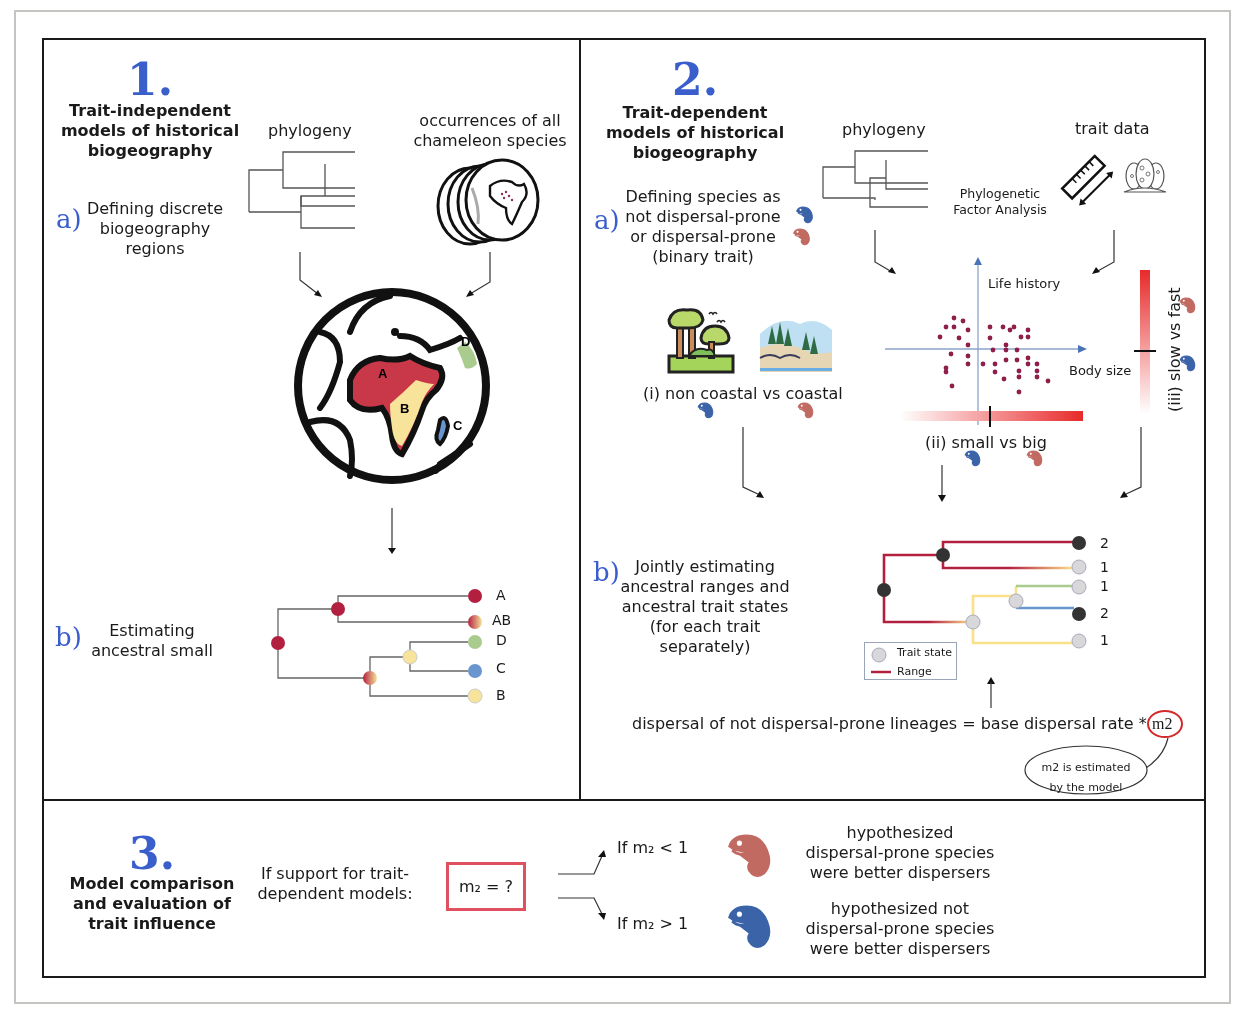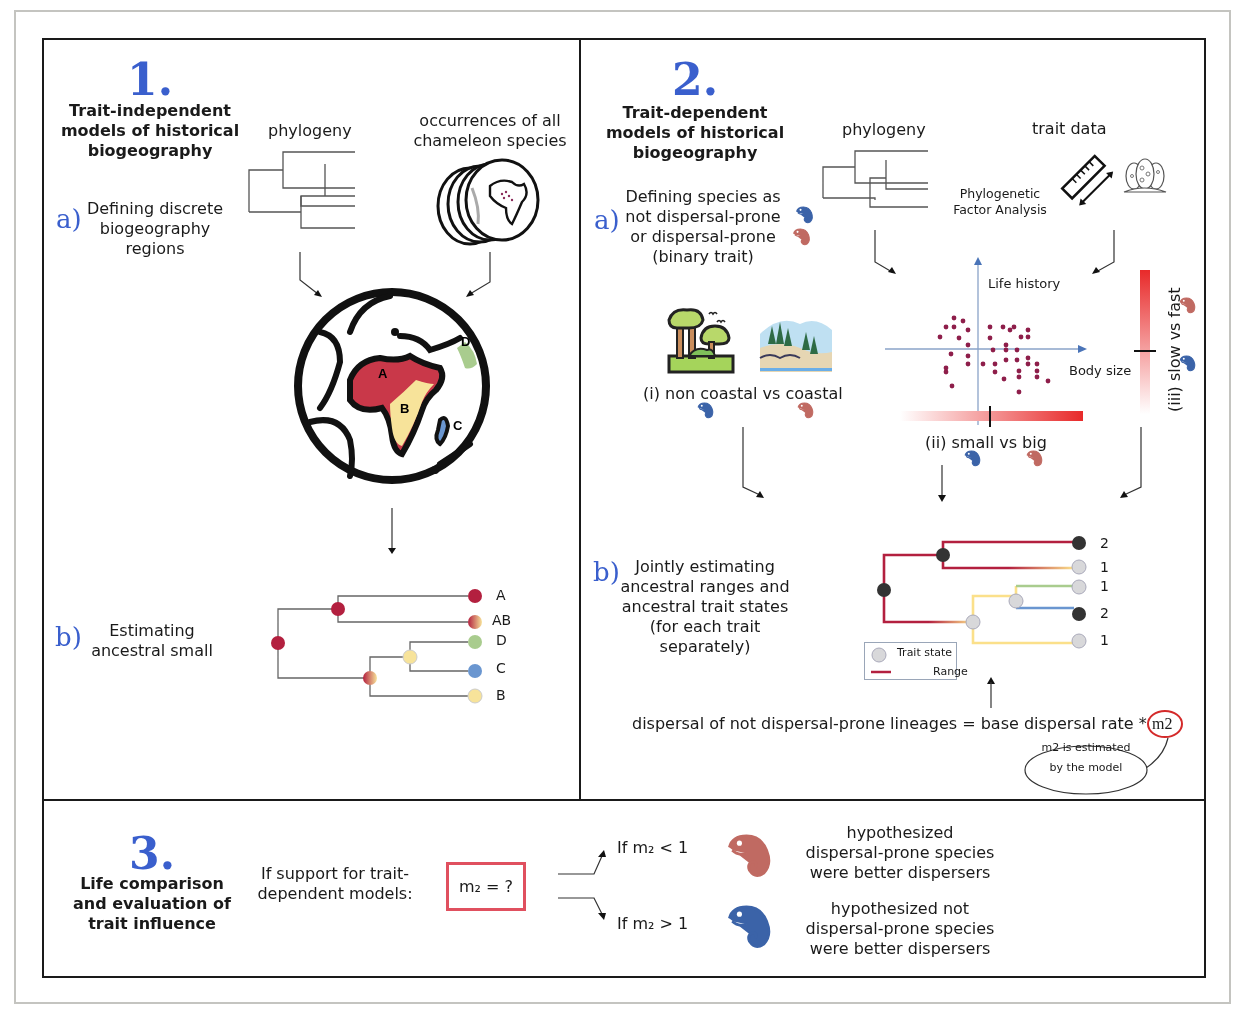--- a/index.html
+++ b/index.html
@@ -142,21 +142,21 @@
 </div>
 
 <div>
   <div class="t num c" style="left:655px;top:58px;width:80px;">2.</div>
   <div class="t head" style="left:595px;top:103px;width:200px;">
     <div>Trait-dependent</div>
     <div>models of historical</div>
     <div>biogeography</div>
   </div>
   <div class="t lbl" style="left:842px;top:120px;">phylogeny</div>
-  <div class="t lbl" style="left:1032px;top:119px;">trait data</div>
+  <div class="t lbl" style="left:1075px;top:119px;">trait data</div>
 
   <svg style="left:820px;top:148px;" width="112" height="62">
     <g stroke="#555" stroke-width="1.3" fill="none">
       <path d="M3,50 V19 H35 V3 H108 M35,19 V35 H108"></path>
       <path d="M3,50 H55 V52 M3,50 H50 V59 H108 M50,50 V30 H66 V12 M66,30 V41 H108"></path>
     </g>
   </svg>
   <div class="t small c" style="left:945px;top:186px;width:110px;">
     <div>Phylogenetic</div>
     <div>Factor Analysis</div>
@@ -394,45 +394,45 @@
   <div class="t small" style="left:1100px;top:632px;font-size:14px;">1</div>
 
   <div style="position:absolute;left:864px;top:642px;width:93px;height:38px;border:1.5px solid #9aa6b8;box-sizing:border-box;">
     <svg style="left:6px;top:4px;" width="16" height="16">
         <circle cx="8" cy="8" r="7" fill="#d8d8da" stroke="#aab"></circle>
       </svg>
     <div class="t small" style="left:32px;top:2px;font-size:11px;">Trait state</div>
     <svg style="left:6px;top:27px;" width="20" height="4">
         <line x1="0" y1="2" x2="20" y2="2" stroke="#b3203f" stroke-width="2.5"></line>
       </svg>
-    <div class="t small" style="left:32px;top:21px;font-size:11px;margin-left:36px;">Range</div>
+    <div class="t small" style="left:32px;top:21px;font-size:11px;">Range</div>
   </div>
 
   <svg style="left:985px;top:676px;" width="12" height="34">
     <polygon points="2,8 10,8 6,1" fill="#111"></polygon>
       <line x1="6" y1="6" x2="6" y2="32" stroke="#333" stroke-width="1.2"></line>
   </svg>
 
   <div class="t lbl" style="left:632px;top:714px;">dispersal of not dispersal-prone lineages = base dispersal rate *</div>
   <div class="t lbl" style="left:1152px;top:714px;font-family:Liberation Serif, serif;">m2</div>
   <svg style="left:1020px;top:708px;" width="170" height="92">
     <ellipse cx="145" cy="16" rx="17" ry="13" fill="none" stroke="#d42a2a" stroke-width="2"></ellipse>
     <path d="M148,30 q-4,18 -22,30" fill="none" stroke="#333" stroke-width="1.2"></path>
     <ellipse cx="66" cy="62" rx="61" ry="24" fill="#fff" stroke="#333" stroke-width="1.2"></ellipse>
   </svg>
-  <div class="t small c" style="left:1030px;top:738px;width:112px;font-size:11px;line-height:20px;">
+  <div class="t small c" style="left:1030px;top:758px;width:112px;font-size:11px;line-height:20px;">
     <div>m2 is estimated</div>
     <div>by the model</div>
   </div>
 </div>
 
 <div>
   <div class="t num c" style="left:112px;top:832px;width:80px;">3.</div>
   <div class="t head" style="left:52px;top:874px;width:200px;">
-    <div>Life comparison</div>
+    <div>Model comparison</div>
     <div>and evaluation of</div>
     <div>trait influence</div>
   </div>
   <div class="t lbl c" style="left:250px;top:864px;width:170px;">
     <div>If support for trait-</div>
     <div>dependent models:</div>
   </div>
   <div class="box" style="left:446px;top:862px;width:80px;height:49px;">
     <div class="t lbl c" style="left:0;top:12px;width:74px;">m₂ = ?</div>
   </div>

